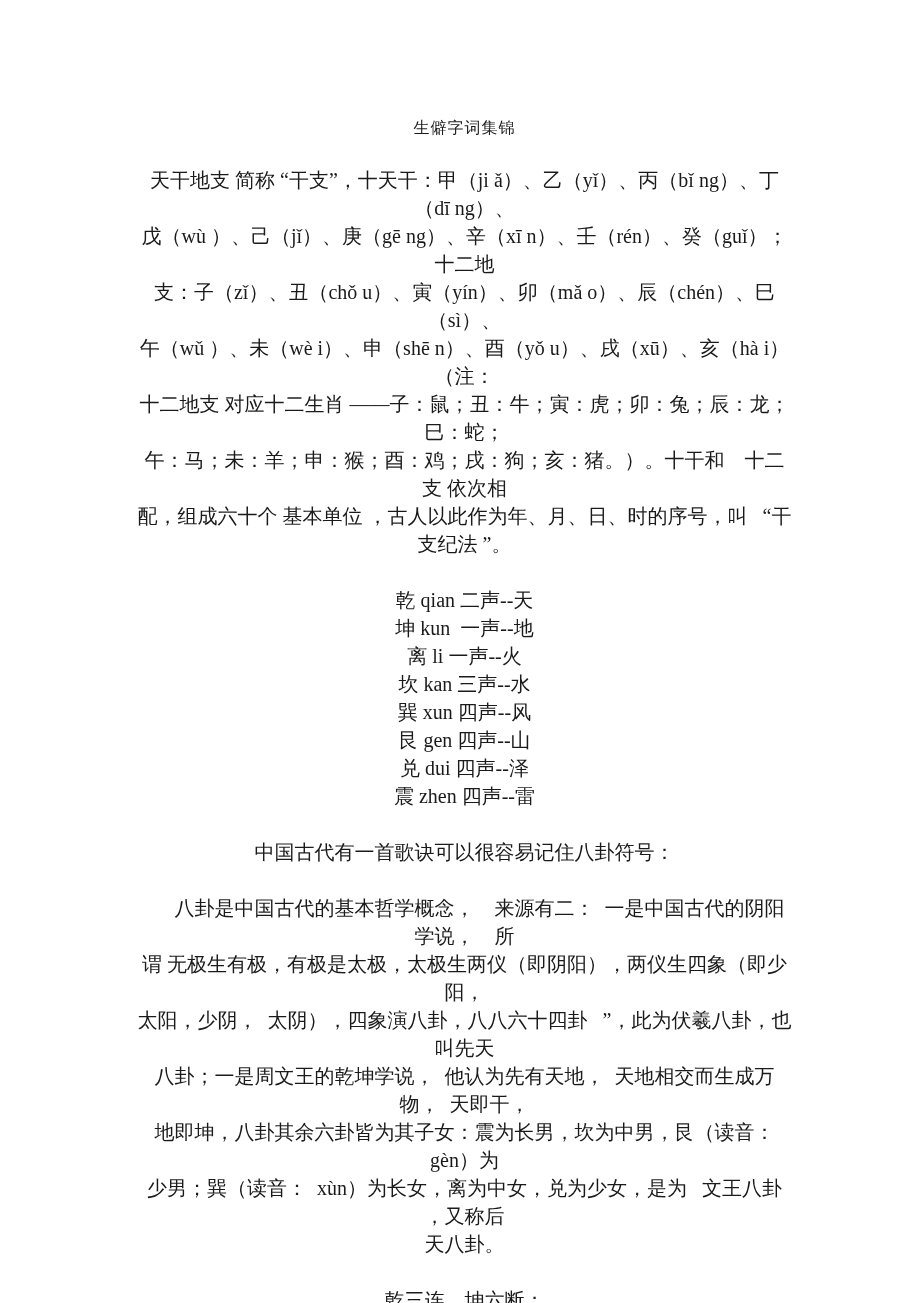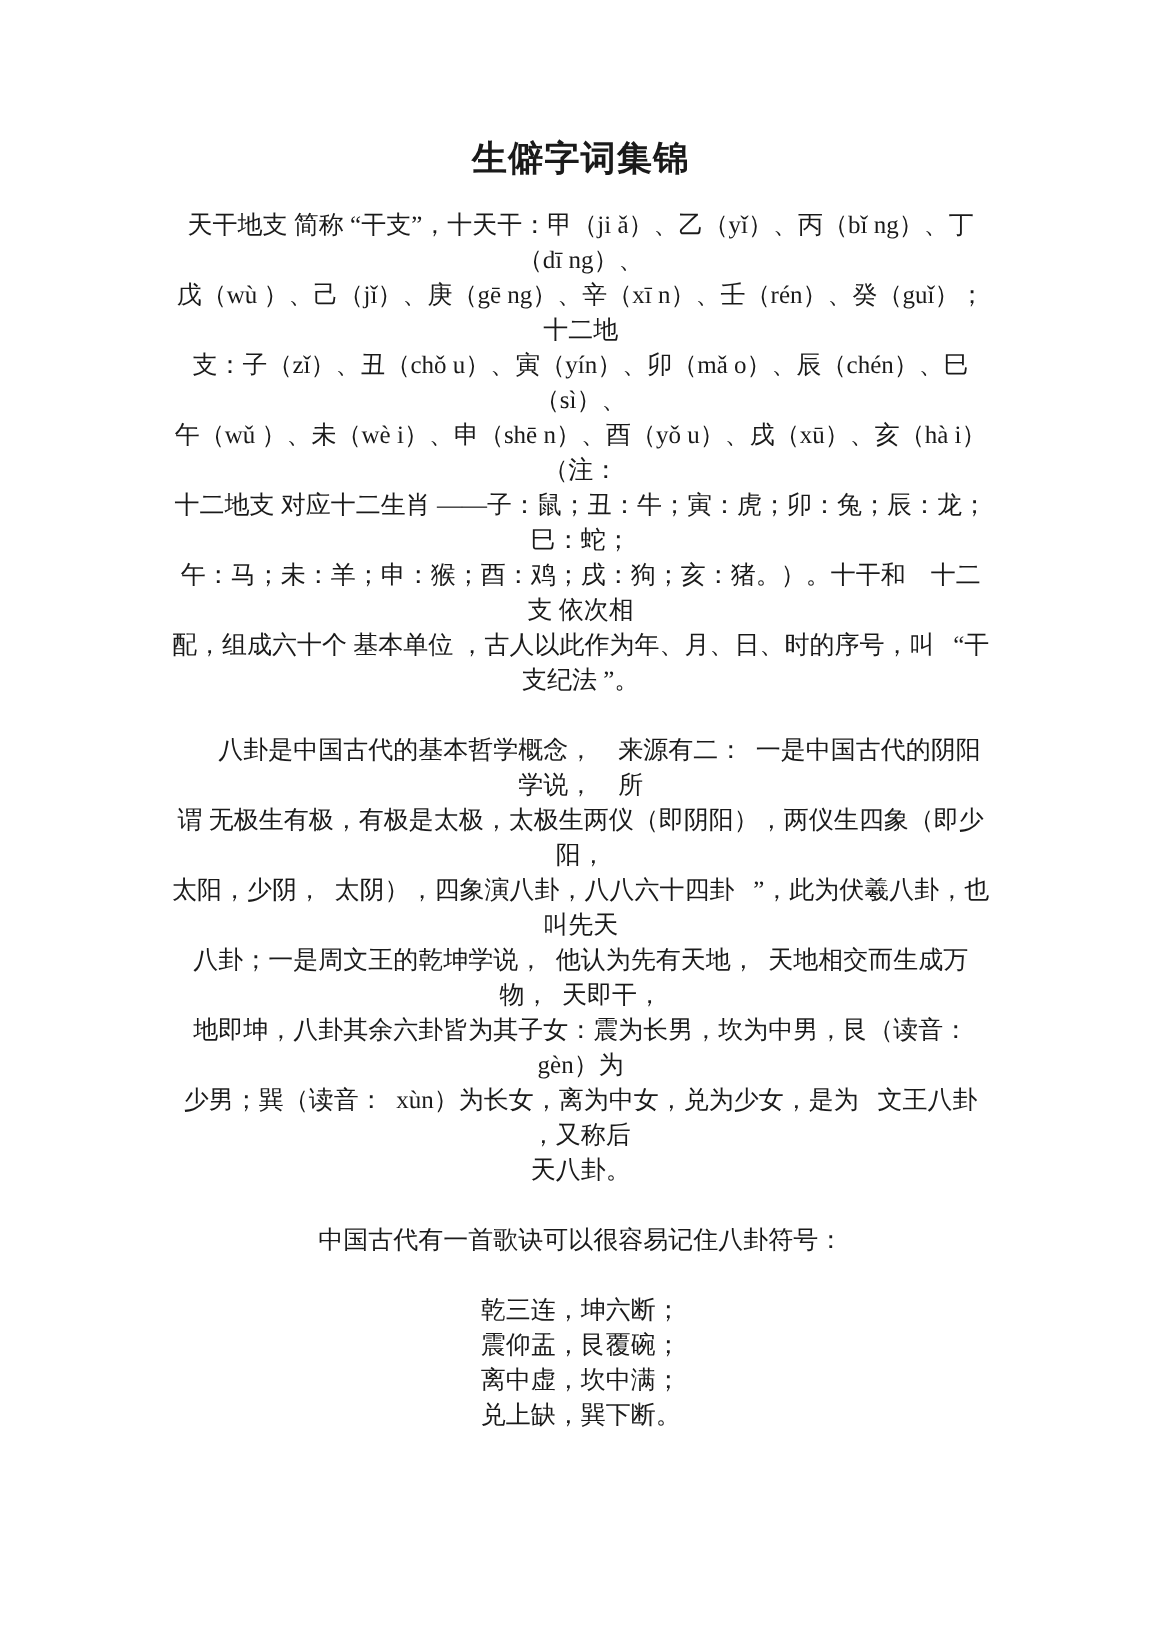--- a/index.html
+++ b/index.html
@@ -17,23 +17,23 @@
     font-family: "Liberation Serif", "DejaVu Serif", serif;
     color: #1a1a1a;
   }
   .content {
     box-sizing: border-box;
     padding: 112px 128px 0 137px;
     font-size: 20px;
     line-height: 28px;
   }
   .doc-title {
-    font-size: 28px;
+    font-size: 16px;
     line-height: 32px;
-    font-weight: 700;
+    font-weight: 400;
     text-align: center;
     letter-spacing: 1px;
     margin: 0 0 22px 0;
   }
   .block {
     margin: 0 0 28px 0;
     white-space: pre-wrap;
     text-align: center;
   }
   .block:last-child {
@@ -49,30 +49,38 @@
     <h1 class="doc-title">生僻字词集锦</h1>
 
     <div class="block">天干地支 简称 “干支”，十天干：甲（ji ǎ）、乙（yǐ）、丙（bǐ ng）、丁（dī ng）、
 戊（wù ）、己（jǐ）、庚（gē ng）、辛（xī n）、壬（rén）、癸（guǐ）；十二地
 支：子（zǐ）、丑（chǒ u）、寅（yín）、卯（mǎ o）、辰（chén）、巳（sì）、
 午（wǔ ）、未（wè i）、申（shē n）、酉（yǒ u）、戌（xū）、亥（hà i）（注：
 十二地支 对应十二生肖 ——子：鼠；丑：牛；寅：虎；卯：兔；辰：龙；巳：蛇；
 午：马；未：羊；申：猴；酉：鸡；戌：狗；亥：猪。）。十干和    十二支 依次相
 配，组成六十个 基本单位 ，古人以此作为年、月、日、时的序号，叫   “干支纪法 ”。</div>
 
+    <div class="block">乾 qian 二声--天
+坤 kun  一声--地
+离 li 一声--火
+坎 kan 三声--水
+巽 xun 四声--风
+艮 gen 四声--山
+兑 dui 四声--泽
+震 zhen 四声--雷</div>
+
+    <div class="block">中国古代有一首歌诀可以很容易记住八卦符号：</div>
 
     <div class="block">      八卦是中国古代的基本哲学概念，    来源有二：  一是中国古代的阴阳学说，    所
 谓 无极生有极，有极是太极，太极生两仪（即阴阳），两仪生四象（即少阳，
 太阳，少阴，  太阴），四象演八卦，八八六十四卦   ”，此为伏羲八卦，也叫先天
 八卦；一是周文王的乾坤学说，  他认为先有天地，  天地相交而生成万物，  天即干，
 地即坤，八卦其余六卦皆为其子女：震为长男，坎为中男，艮（读音：      gèn）为
 少男；巽（读音：  xùn）为长女，离为中女，兑为少女，是为   文王八卦 ，又称后
 天八卦。</div>
-
-    <div class="block">中国古代有一首歌诀可以很容易记住八卦符号：</div>
 
     <div class="block">乾三连，坤六断；
 震仰盂，艮覆碗；
 离中虚，坎中满；
 兑上缺，巽下断。</div>
 
   </div>
 </div>
 
 </body></html>

